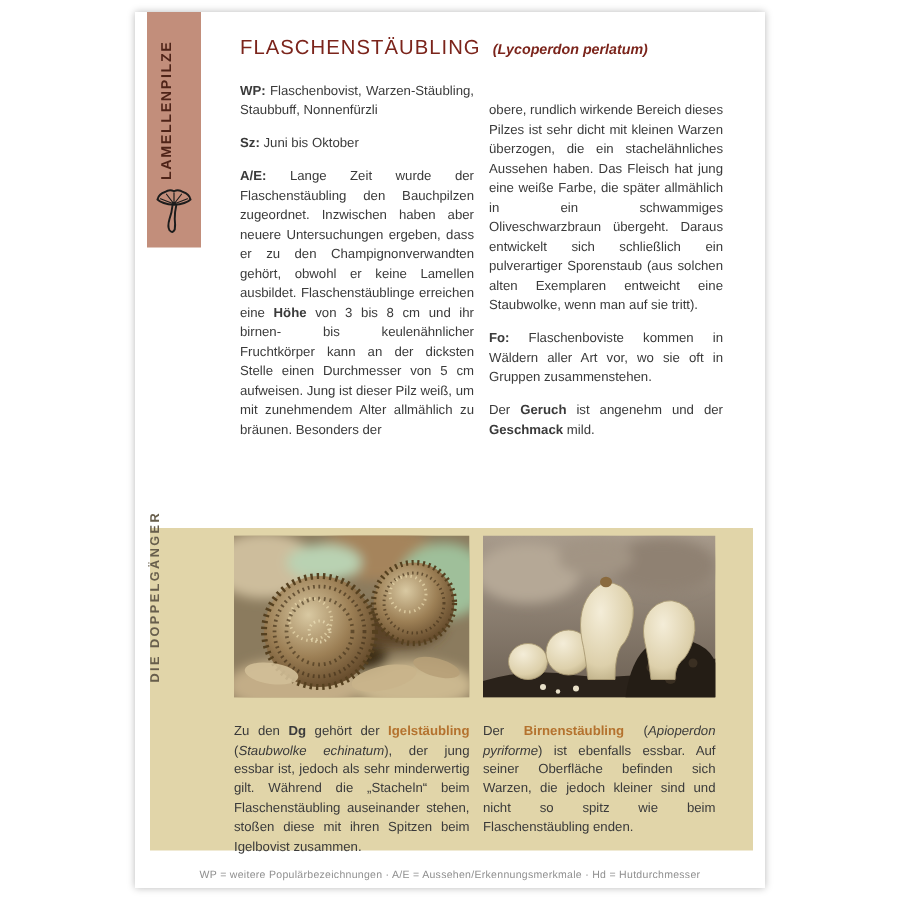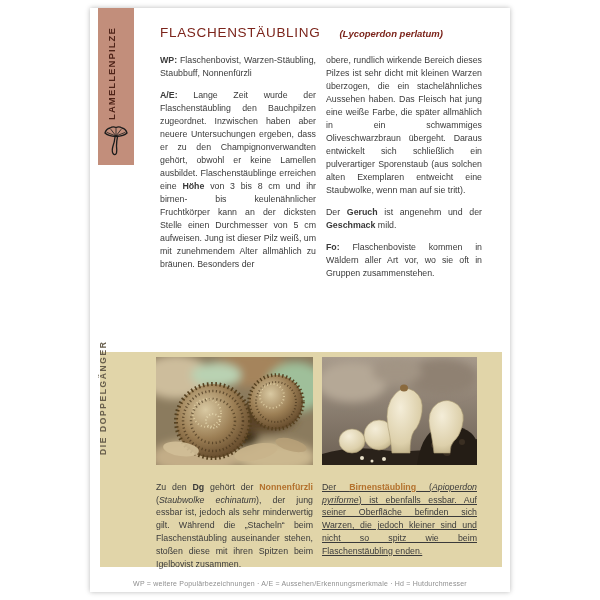--- a/index.html
+++ b/index.html
@@ -9,41 +9,41 @@
         box-shadow:0 0 5px rgba(0,0,0,.28);}
   
   .tab{position:absolute;left:8px;top:0;width:36px;height:157px;background:var(--tab-bg,#c28e7b);}
   .vtext{position:absolute;white-space:nowrap;transform:rotate(-90deg);transform-origin:left bottom;}
   .tab-label{left:20px;top:100px;height:12px;line-height:12px;font-size:9.5px;font-weight:bold;
              letter-spacing:1.1px;color:var(--tab-text,#4e2318);}
   .tab-icon{position:absolute;left:50%;top:116px;transform:translateX(-50%);}
   
   .title-row{position:absolute;left:70px;top:15px;width:340px;color:var(--title,#7b241b);}
   .title{font-size:13.5px;font-weight:normal;letter-spacing:0.7px;}
-  .latin{font-size:9.5px;font-style:italic;font-weight:600;margin-left:19px;}
+  .latin{font-size:9.5px;font-style:italic;font-weight:600;margin-left:8px;}
   
-  .cols{position:absolute;left:70px;top:46px;width:332px;display:flex;gap:10px;}
+  .cols{position:absolute;left:70px;top:46px;width:332px;display:flex;gap:10px;align-items:flex-end;}
   .col{width:156px;}
   .col p{margin:0 0 9px 0;font-size:8.8px;line-height:13px;text-align:justify;
          color:var(--body,#3a3a3a);}
   .s-b{font-weight:bold;}
   .s-i{font-style:italic;}
   .s-o{color:var(--accent,#b4722e);font-weight:bold;}
   
   .dg-panel{position:absolute;left:10px;top:344px;width:402px;height:215px;
             background:var(--panel,#e1d5a9);}
   .dg-label{left:8px;top:93px;height:10px;line-height:10px;font-size:8.5px;font-weight:600;
             letter-spacing:1.6px;color:#675e4c;}
   .photo{position:absolute;top:5px;display:block;}
   .photo.left{left:56px;}
   .photo.right{left:222px;}
   .dg-text{position:absolute;top:120px;font-size:8.8px;line-height:12.8px;text-align:justify;
            color:var(--body,#3a3a3a);}
   .dg-text.left{left:56px;width:157px;}
-  .dg-text.right{left:222px;width:155px;text-decoration:underline;}
+  .dg-text.right{left:222px;width:155px;}
   
   .footer{position:absolute;left:0;right:0;top:572px;text-align:center;font-size:7px;
           letter-spacing:0.2px;color:var(--footer,#8f8f8f);}
 </style>
 </head>
 <body>
 
 <div class="canvas">
   <div class="page">
 
@@ -60,26 +60,27 @@
       </span>
     </div>
 
     <div class="title-row">
       <span class="title">FLASCHENSTÄUBLING</span><span class="latin">(Lycoperdon perlatum)</span>
     </div>
 
     <div class="cols">
       <div class="col">
         <p><span class="s-b">WP:</span><span> Flaschenbovist, Warzen-Stäubling, Staubbuff, Nonnenfürzli</span></p>
+        <p><span class="s-b">Sz:</span><span> Juni bis Oktober</span></p>
         <p><span class="s-b">A/E:</span><span> Lange Zeit wurde der Flaschenstäubling den Bauchpilzen zugeordnet. Inzwischen haben aber neuere Untersuchungen ergeben, dass er zu den Champignonverwandten gehört, obwohl er keine Lamellen ausbildet. Flaschenstäublinge erreichen eine </span><span class="s-b">Höhe</span><span> von 3 bis 8 cm und ihr birnen- bis keulenähnlicher Fruchtkörper kann an der dicksten Stelle einen Durchmesser von 5 cm aufweisen. Jung ist dieser Pilz weiß, um mit zunehmendem Alter allmählich zu bräunen. Besonders der</span></p>
       </div>
       <div class="col">
         <p><span>obere, rundlich wirkende Bereich dieses Pilzes ist sehr dicht mit kleinen Warzen überzogen, die ein stachelähnliches Aussehen haben. Das Fleisch hat jung eine weiße Farbe, die später allmählich in ein schwammiges Oliveschwarzbraun übergeht. Daraus entwickelt sich schließlich ein pulverartiger Sporenstaub (aus solchen alten Exemplaren entweicht eine Staubwolke, wenn man auf sie tritt).</span></p>
+        <p><span class="s-b">Fo:</span><span> Flaschenboviste kommen in Wäldern aller Art vor, wo sie oft in Gruppen zusammenstehen.</span></p>
         <p><span>Der </span><span class="s-b">Geruch</span><span> ist angenehm und der </span><span class="s-b">Geschmack</span><span> mild.</span></p>
-        <p><span class="s-b">Fo:</span><span> Flaschenboviste kommen in Wäldern aller Art vor, wo sie oft in Gruppen zusammenstehen.</span></p>
       </div>
     </div>
 
     <div class="dg-panel">
       <span class="vtext dg-label">DIE DOPPELGÄNGER</span>
 
       <svg class="photo left" width="157" height="108" viewBox="0 0 157 108">
         <defs>
           <radialGradient id="gb1" cx="40%" cy="35%" r="70%">
             <stop offset="0%" stop-color="#d9c9a2"></stop>
@@ -155,19 +156,19 @@
           <path d="M112 96 Q110 80 108 72 Q104 54 116 46 Q126 40 136 48 Q144 56 140 70 Q137 80 132 84 Q128 88 128 96 Z" fill="url(#pb1)"></path>
         </g>
         <ellipse cx="82" cy="31" rx="4" ry="3.5" fill="#8a6a3e"></ellipse>
         <g fill="#e8e0c8">
             <circle cx="40" cy="101" r="2"></circle>
             <circle cx="50" cy="104" r="1.5"></circle>
             <circle cx="62" cy="102" r="2"></circle>
           </g>
       </svg>
 
-      <p class="dg-text left"><span>Zu den </span><span class="s-b">Dg</span><span> gehört der </span><span class="s-o">Nonnenfürzli</span><span> (</span><span class="s-i">Staubwolke echinatum</span><span>), der jung essbar ist, jedoch als sehr minderwertig gilt. Während die „Stacheln“ beim Flaschenstäubling auseinander stehen, stoßen diese mit ihren Spitzen beim Igelbovist zusammen.</span></p>
+      <p class="dg-text left"><span>Zu den </span><span class="s-b">Dg</span><span> gehört der </span><span class="s-o">Igelstäubling</span><span> (</span><span class="s-i">Staubwolke echinatum</span><span>), der jung essbar ist, jedoch als sehr minderwertig gilt. Während die „Stacheln“ beim Flaschenstäubling auseinander stehen, stoßen diese mit ihren Spitzen beim Igelbovist zusammen.</span></p>
       <p class="dg-text right"><span>Der </span><span class="s-o">Birnenstäubling</span><span> (</span><span class="s-i">Apioperdon pyriforme</span><span>) ist ebenfalls essbar. Auf seiner Oberfläche befinden sich Warzen, die jedoch kleiner sind und nicht so spitz wie beim Flaschenstäubling enden.</span></p>
     </div>
 
     <div class="footer">WP = weitere Populärbezeichnungen · A/E = Aussehen/Erkennungsmerkmale · Hd = Hutdurchmesser</div>
   </div>
 </div>
 
 </body></html>

